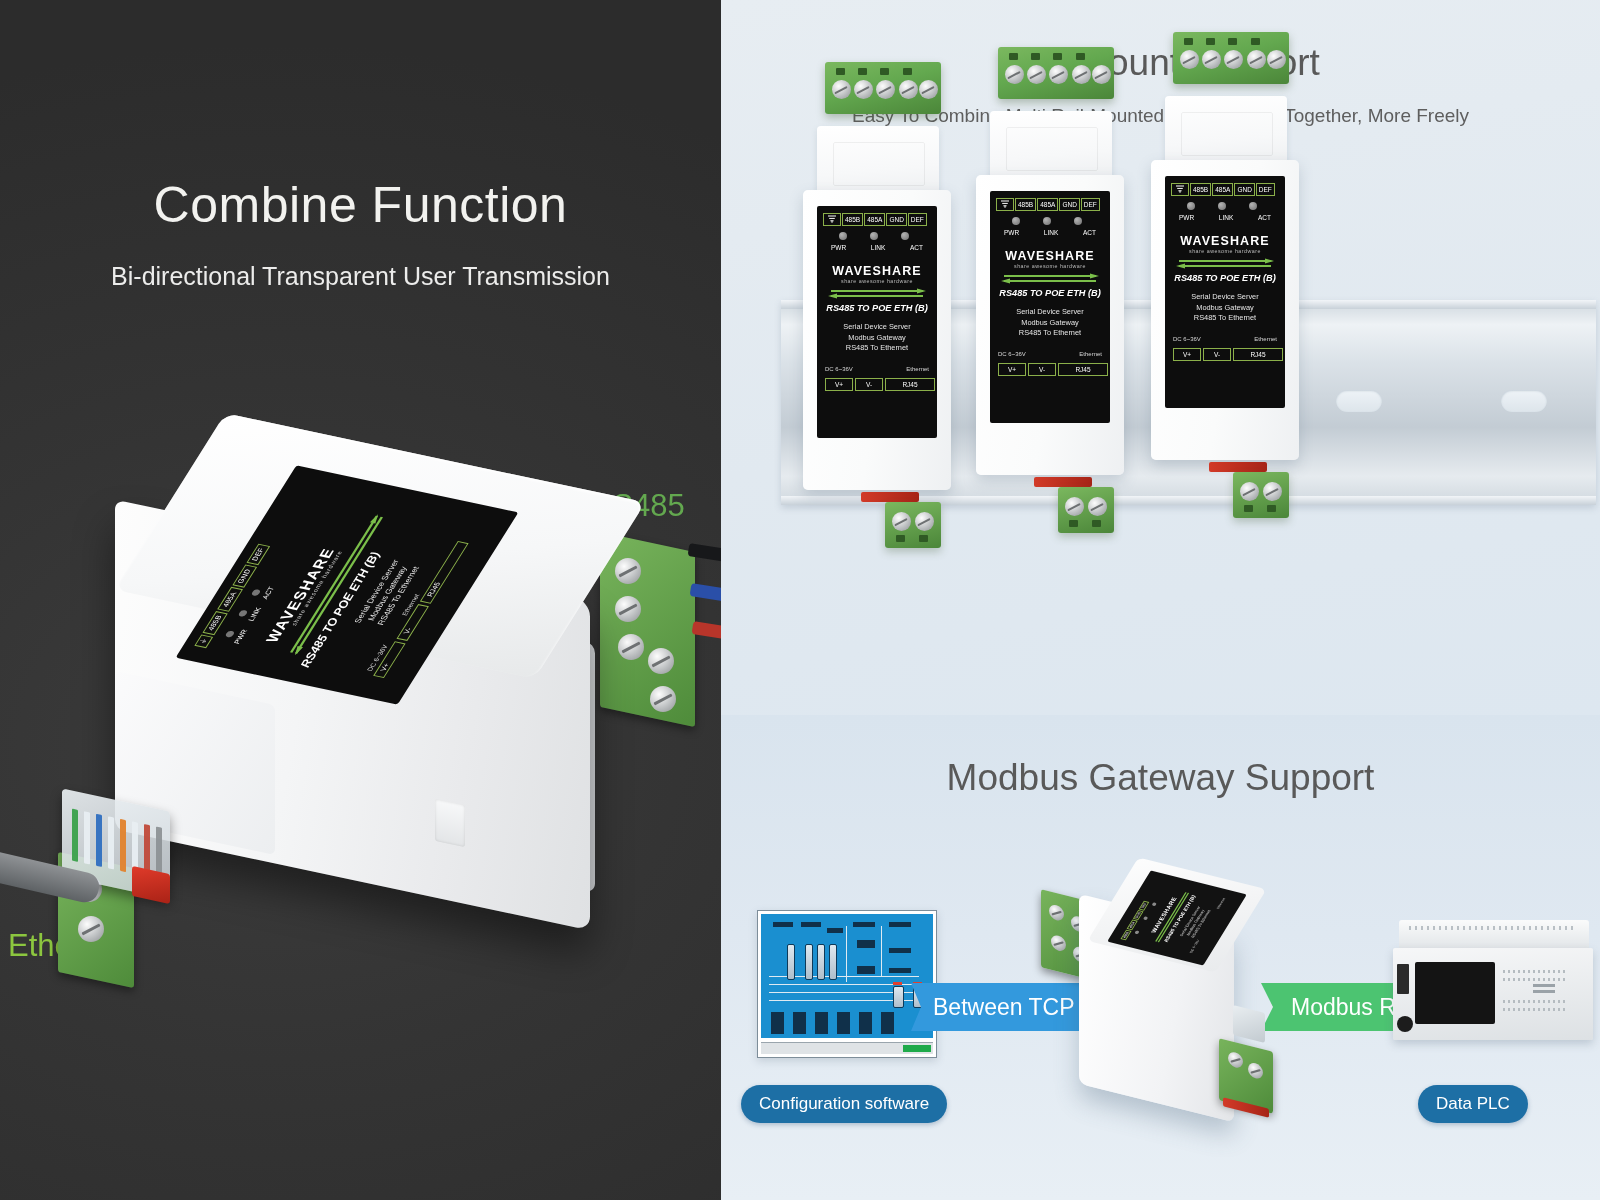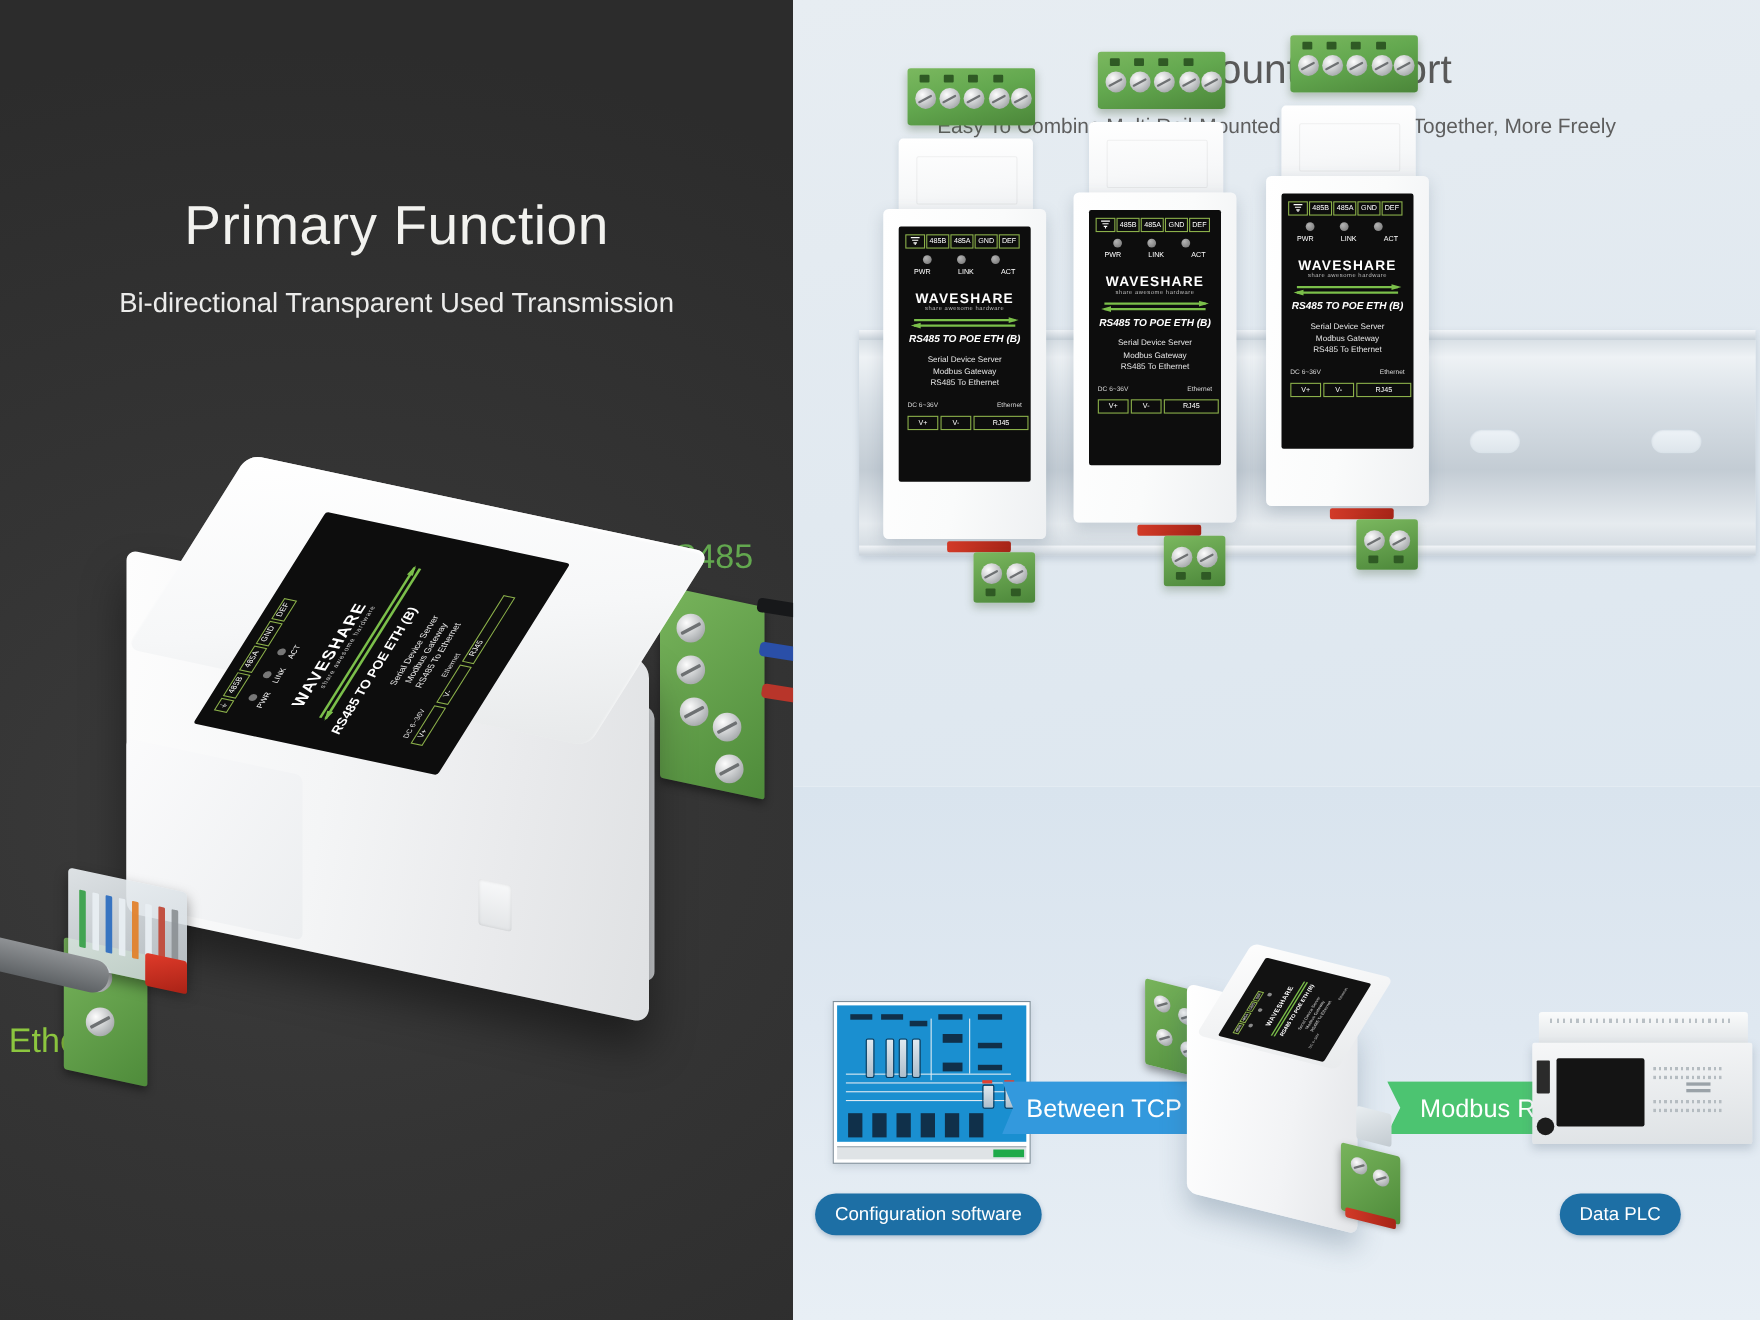--- a/index.html
+++ b/index.html
@@ -164,22 +164,22 @@
   .dev2-lrot{position:absolute;left:4px;top:-4px;width:86px;height:90px;transform:rotate(-90deg) scale(.9);
     transform-origin:center center;}
 </style>
 </head>
 <body>
 
 <div id="stage">
 
   <div class="panel-left">
 
-    <div class="pl-title">Primary Function</div>
-    <div class="pl-sub1">Bi-directional Transparent Used Transmission</div>
+    <div class="pl-title">Combine Function</div>
+    <div class="pl-sub1">Bi-directional Transparent User Transmission</div>
 
     <div class="cal-rs485">RS485</div>
     <div class="cal-eth">Ethernet</div>
 
     <div class="hero">
 
       <div class="term-green" style="left:560px;top:112px;width:95px;height:175px;transform:skewY(12deg);"></div>
       <div class="screw" style="left:575px;top:128px;width:26px;height:26px;"></div>
       <div class="screw" style="left:575px;top:166px;width:26px;height:26px;"></div>
       <div class="screw" style="left:578px;top:204px;width:26px;height:26px;"></div>
@@ -484,20 +484,21 @@
       <div class="tb-bot" style="left:82px;top:462px;">
         <div class="screw" style="left:7px;top:10px;width:19px;height:19px;"></div>
         <div class="screw" style="left:30px;top:10px;width:19px;height:19px;"></div>
         <div class="tb-slot" style="left:11px;top:33px"></div>
         <div class="tb-slot" style="left:34px;top:33px"></div>
       </div>
     </div>
   </div>
 
   <div class="panel-rb">
+    <div class="sec-title" style="top:42px">Modbus Gateway Support</div>
 
     <div class="hmi">
       <div class="hmi-screen">
         <div class="hmi-line" style="left:8px;top:62px;width:150px;height:1px"></div>
         <div class="hmi-line" style="left:8px;top:70px;width:150px;height:1px"></div>
         <div class="hmi-line" style="left:8px;top:78px;width:150px;height:1px"></div>
         <div class="hmi-line" style="left:8px;top:86px;width:150px;height:1px"></div>
         <div class="hmi-line" style="left:85px;top:12px;width:1px;height:56px"></div>
         <div class="hmi-line" style="left:120px;top:12px;width:1px;height:50px"></div>
         <div class="hmi-blk" style="left:12px;top:8px;width:20px;height:5px"></div>

